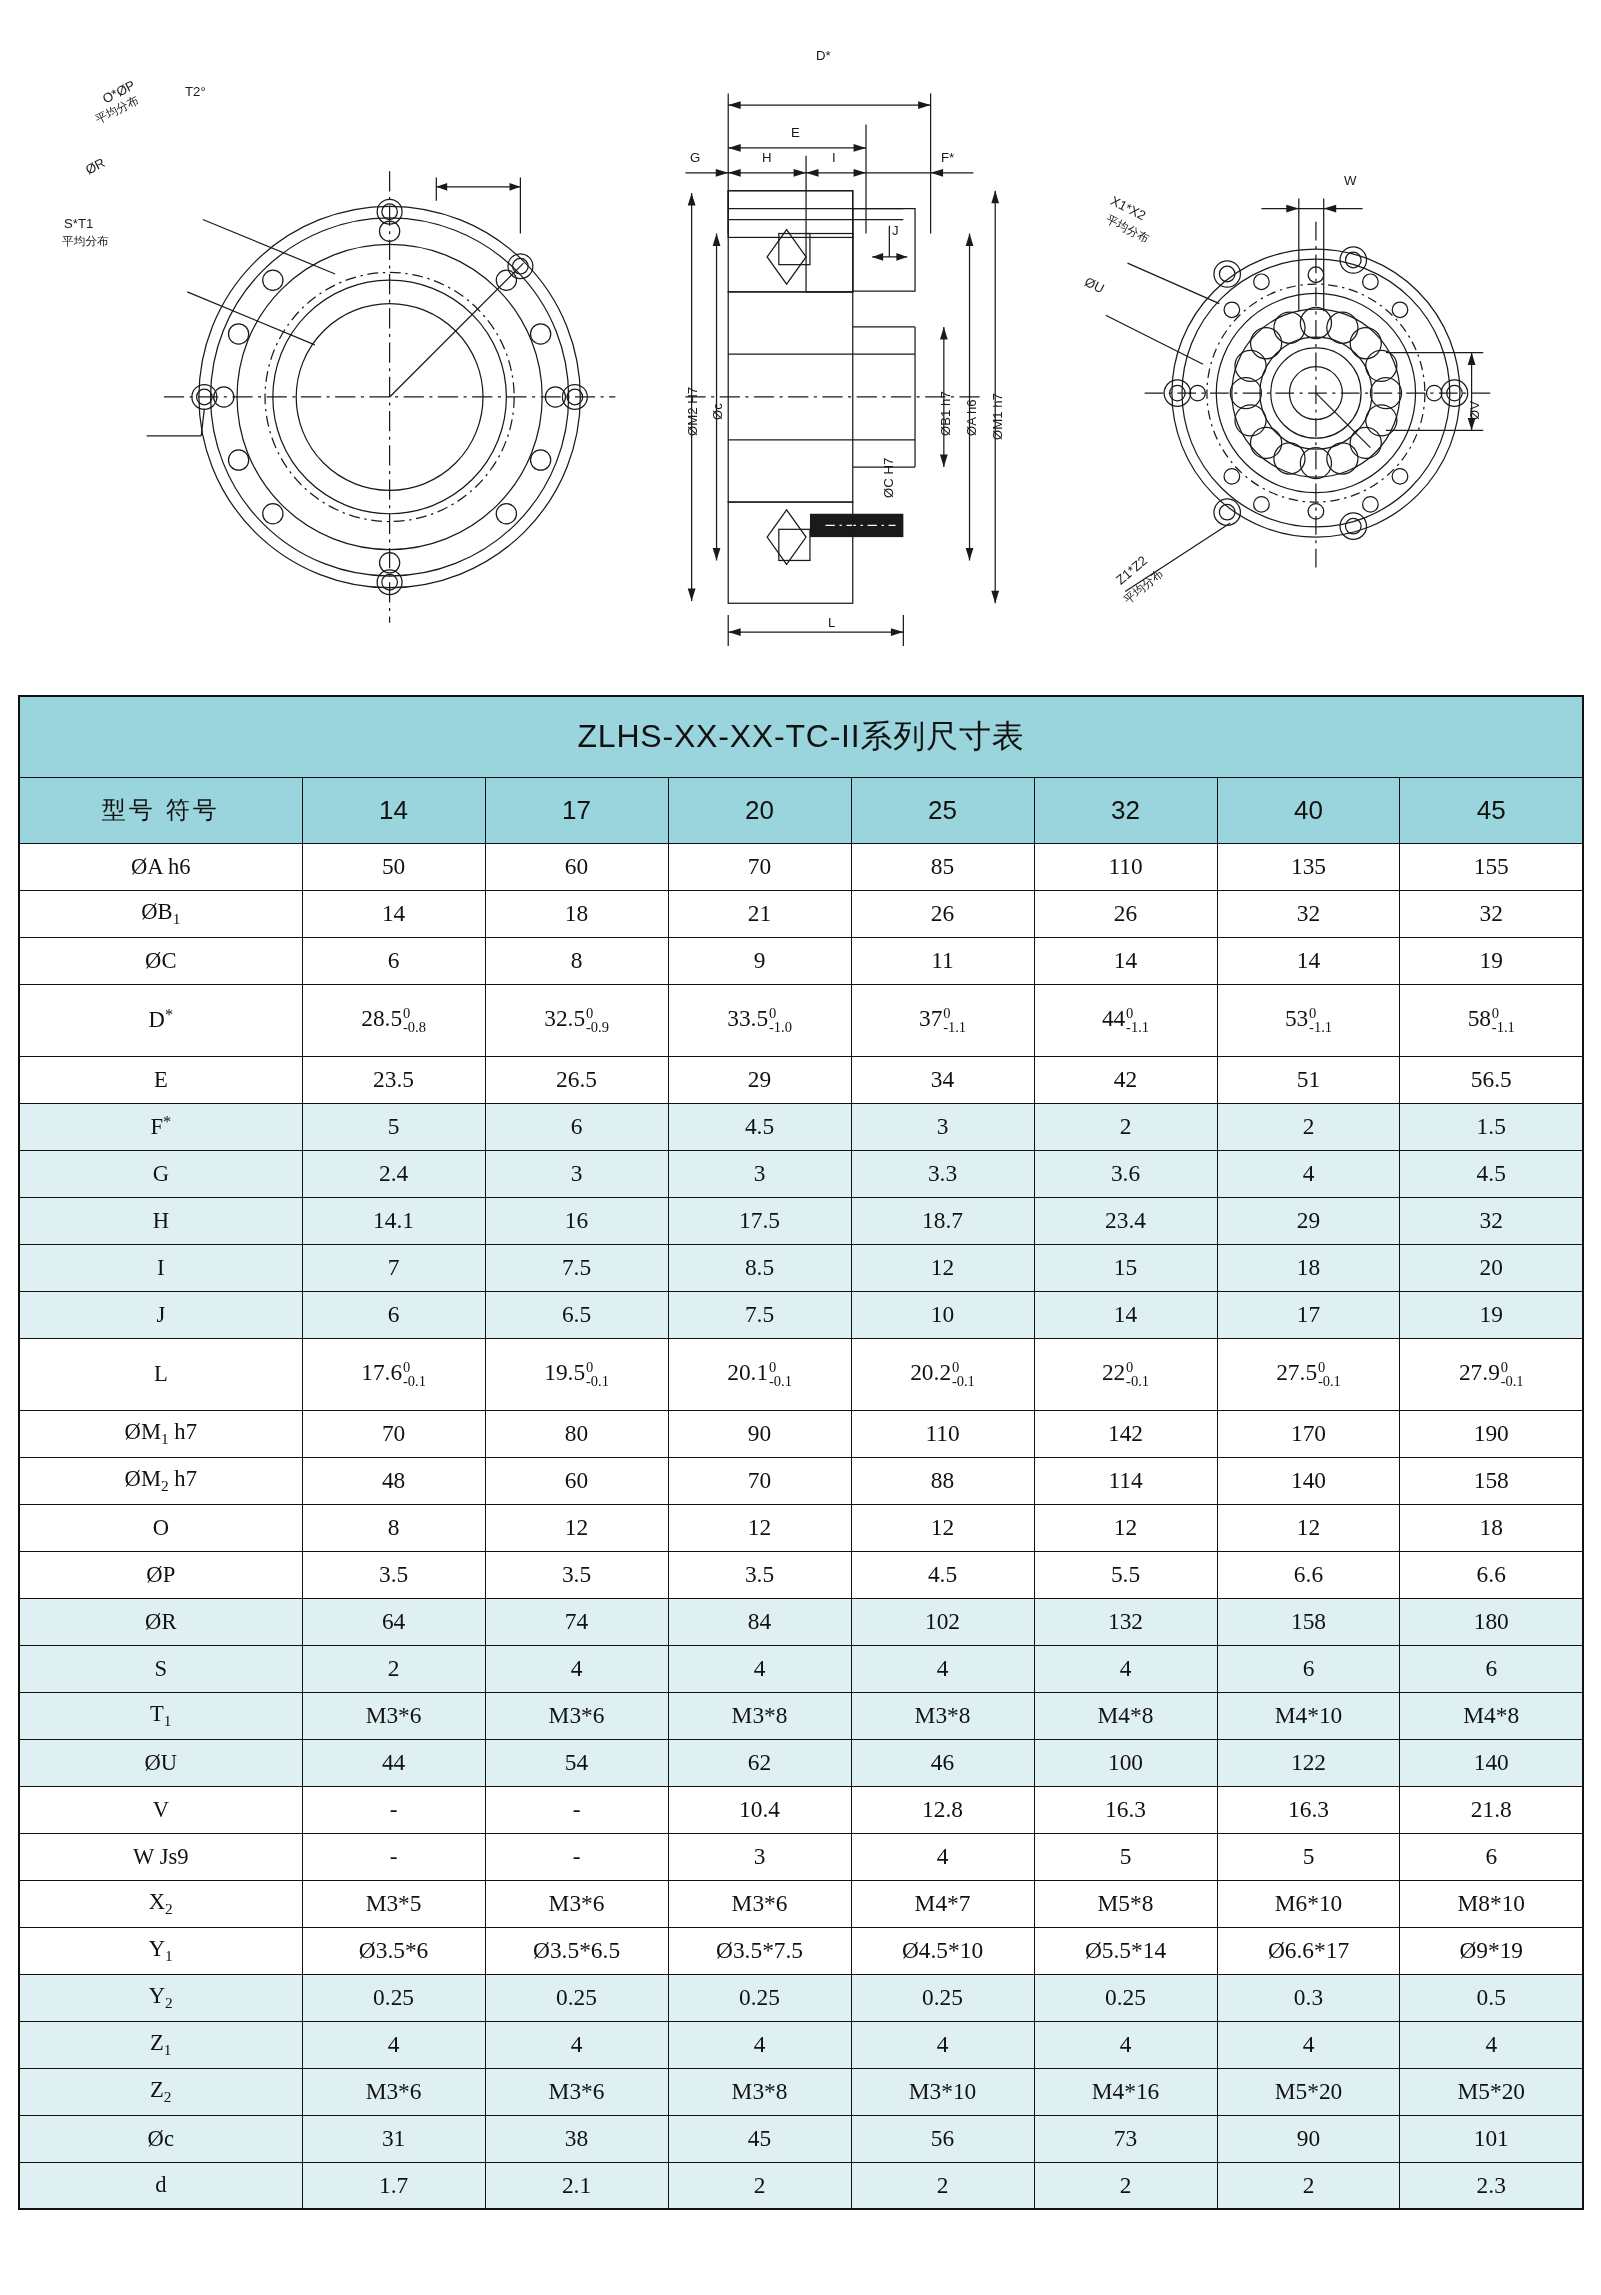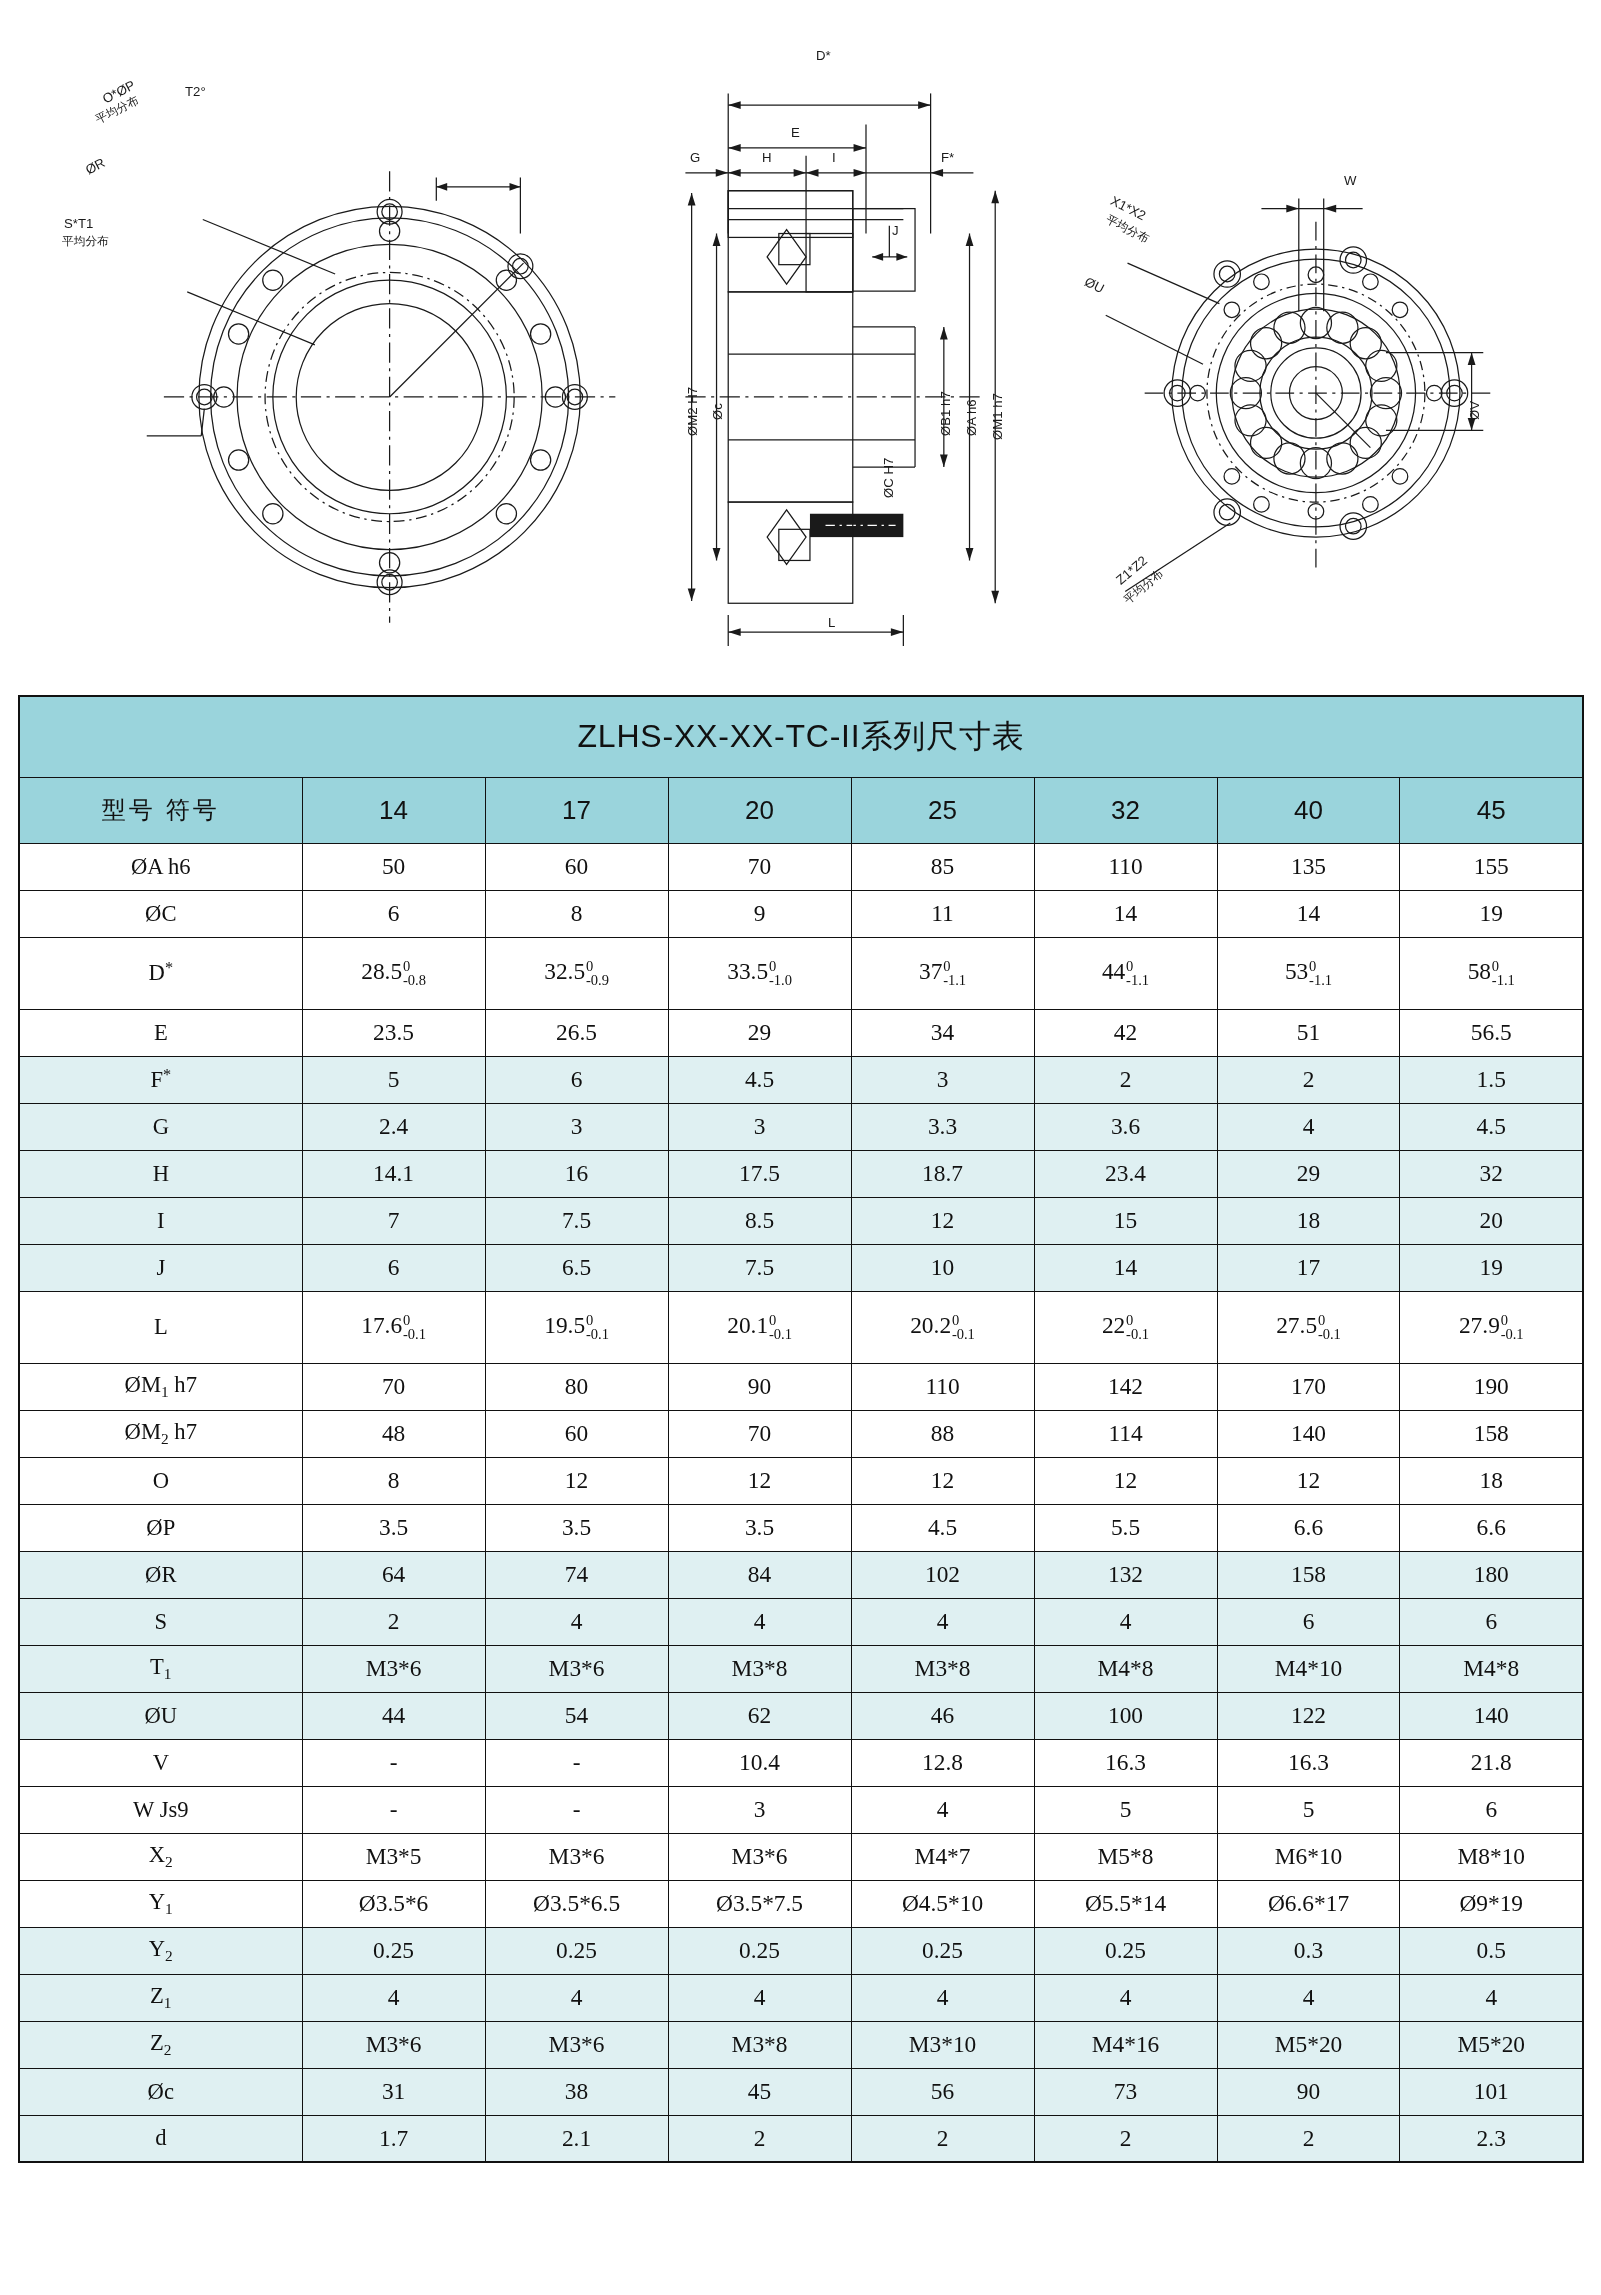--- a/index.html
+++ b/index.html
@@ -393,20 +393,30 @@
             <td class="lbl">ØA  h6</td>
             <td>50</td>
             <td>60</td>
             <td>70</td>
             <td>85</td>
             <td>110</td>
             <td>135</td>
             <td>155</td>
           </tr>
           <tr class="data-row">
+            <td class="lbl">ØB<sub class="idx">1</sub></td>
+            <td>14</td>
+            <td>18</td>
+            <td>21</td>
+            <td>26</td>
+            <td>26</td>
+            <td>32</td>
+            <td>32</td>
+          </tr>
+          <tr class="data-row">
             <td class="lbl">ØC</td>
             <td>6</td>
             <td>8</td>
             <td>9</td>
             <td>11</td>
             <td>14</td>
             <td>14</td>
             <td>19</td>
           </tr>
           <tr class="data-row tall">

